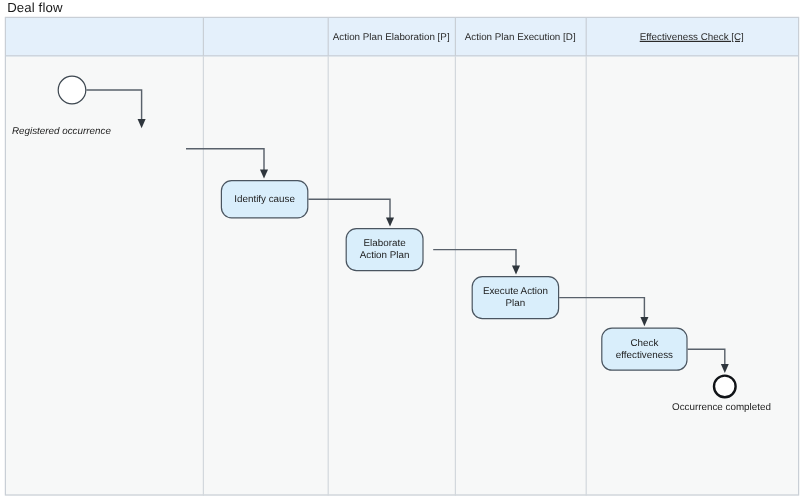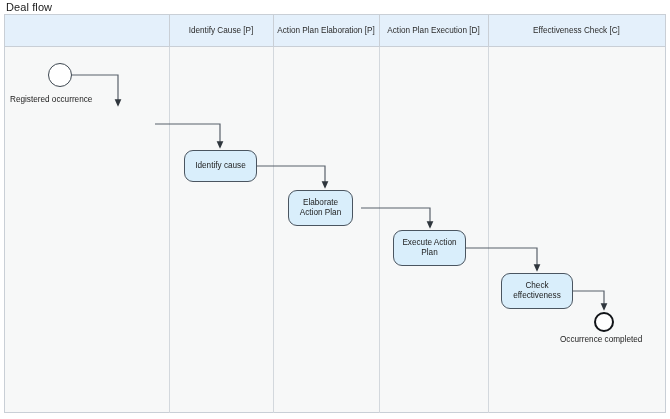--- a/index.html
+++ b/index.html
@@ -131,30 +131,27 @@
 
   <div id="diagram-title">Deal flow</div>
 
   <div id="pool">
 
     <div id="lane-header-band"></div>
 
     <div class="lane-header" style="left:0px; width:164px;">
       <span></span>
     </div>
-    <div class="lane-header" style="left:164px; width:104px;">
-      <span>Identify Cause [P]</span>
-    </div>
     <div class="lane-header" style="left:268px; width:106px;">
       <span>Action Plan Elaboration [P]</span>
     </div>
     <div class="lane-header" style="left:374px; width:109px;">
       <span>Action Plan Execution [D]</span>
     </div>
-    <div class="lane-header" style="left:483px; width:177px;">
+    <div class="lane-header" style="left:483px; width:177px;text-decoration:underline;">
       <span>Effectiveness Check [C]</span>
     </div>
 
     <div class="lane-divider-head" style="left:164px;"></div>
     <div class="lane-divider-head" style="left:268px;"></div>
     <div class="lane-divider-head" style="left:374px;"></div>
     <div class="lane-divider-head" style="left:483px;"></div>
 
     <div class="lane-col" style="left:164px; width:104px;"></div>
     <div class="lane-col" style="left:268px; width:106px;"></div>
@@ -173,21 +170,21 @@
       <path d="M 72 75 L 118 75 L 118 103" marker-end="url(#arrowhead)"></path>
       <path d="M 155 124 L 220 124 L 220 145" marker-end="url(#arrowhead)"></path>
       <path d="M 257 166 L 325 166 L 325 185" marker-end="url(#arrowhead)"></path>
       <path d="M 361 208 L 430 208 L 430 225" marker-end="url(#arrowhead)"></path>
       <path d="M 466 248 L 537 248 L 537 268" marker-end="url(#arrowhead)"></path>
       <path d="M 573 291 L 604 291 L 604 307" marker-end="url(#arrowhead)"></path>
     </g>
   </svg>
 
   <div class="event start" style="left:48px; top:63px; width:24px; height:24px;"></div>
-  <div class="event-label" style="left:10px; top:95px;">Registered occurrence</div>
+  <div class="event-label" style="left:10px; top:105px;font-style:italic;">Registered occurrence</div>
 
 
   <div class="task" style="left:184px; top:150px; width:73px; height:32px;">
     <span>Identify cause</span>
   </div>
 
   <div class="task" style="left:288px; top:190px; width:65px; height:36px;">
     <span>Elaborate Action Plan</span>
   </div>
 

